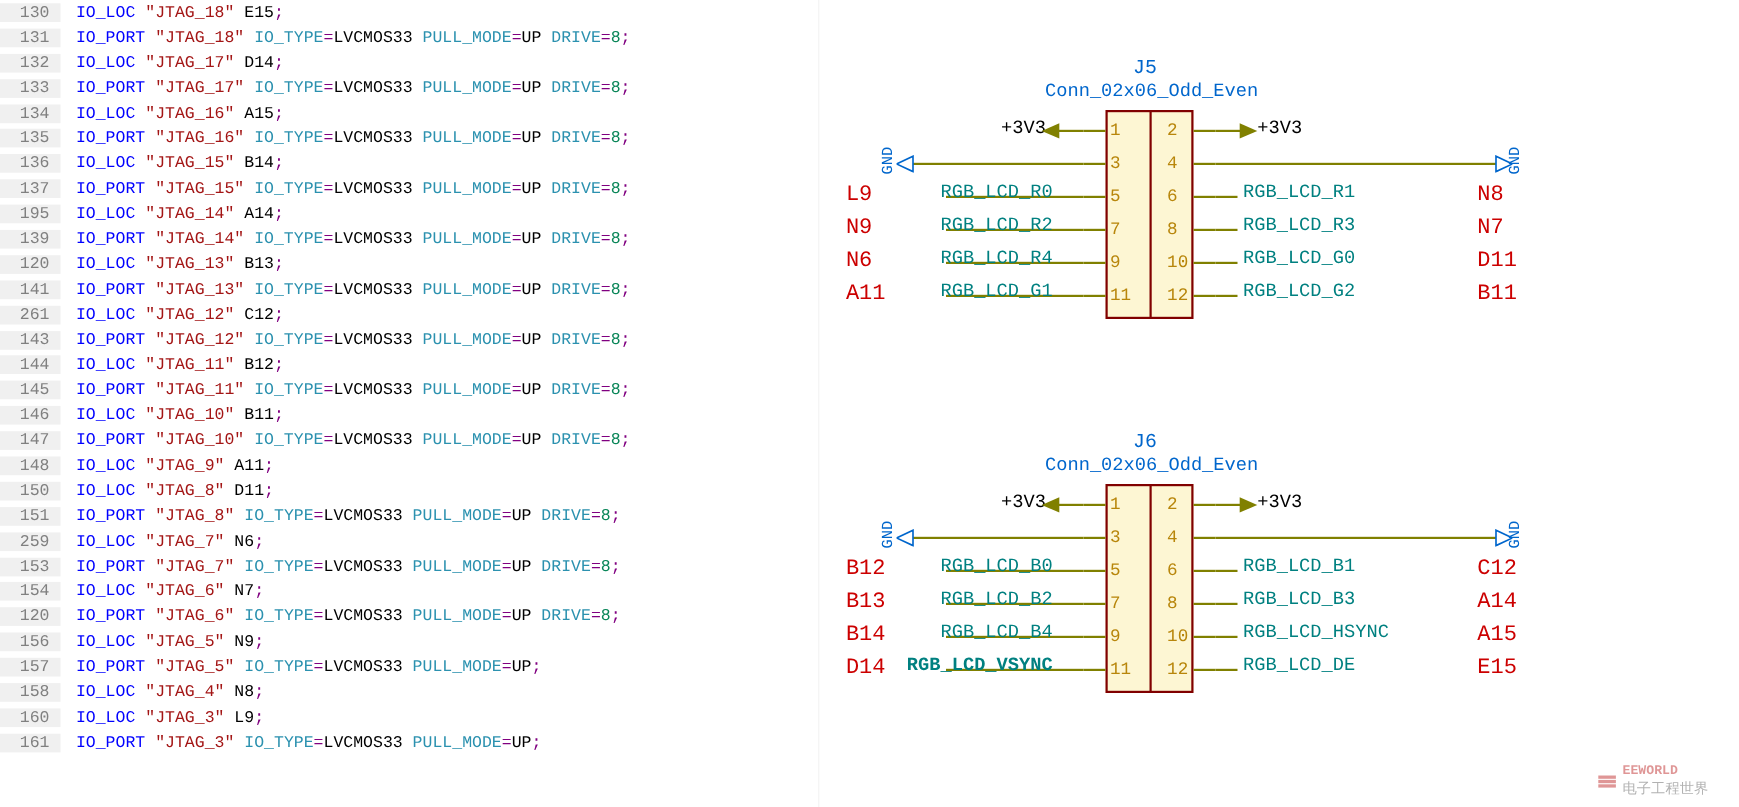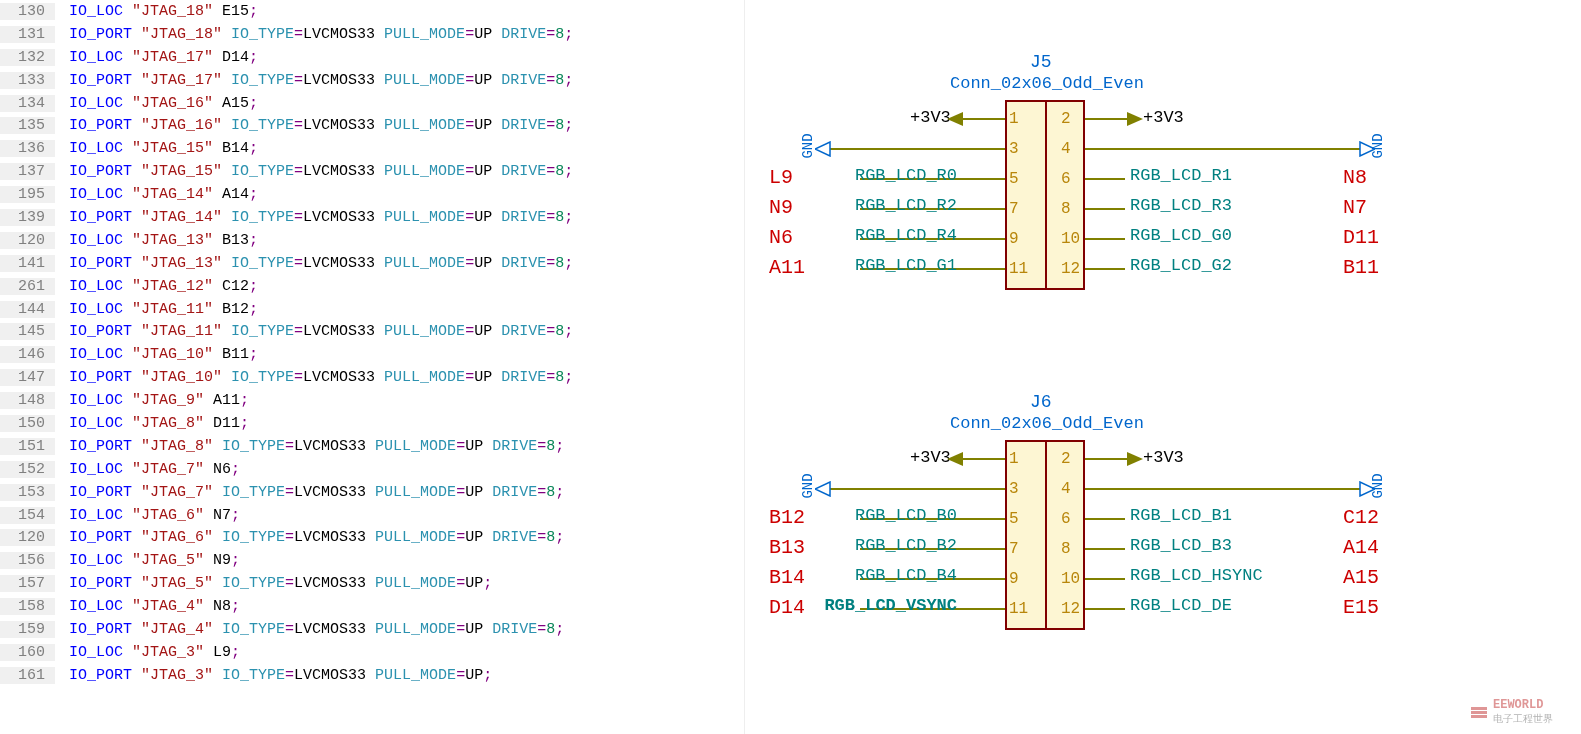--- a/index.html
+++ b/index.html
@@ -83,20 +83,24 @@
       </div>
       <div class="code-line">
         <div class="ln">141</div>
         <div class="code"><span class="kw">IO_PORT</span> <span class="str">"JTAG_13"</span> <span class="attr">IO_TYPE</span><span class="op">=</span>LVCMOS33 <span class="attr">PULL_MODE</span><span class="op">=</span>UP <span class="attr">DRIVE</span><span class="op">=</span><span class="val">8</span><span class="op">;</span></div>
       </div>
       <div class="code-line">
         <div class="ln">261</div>
         <div class="code"><span class="kw">IO_LOC</span> <span class="str">"JTAG_12"</span> C12<span class="op">;</span></div>
       </div>
       <div class="code-line">
+        <div class="ln">143</div>
+        <div class="code"><span class="kw">IO_PORT</span> <span class="str">"JTAG_12"</span> <span class="attr">IO_TYPE</span><span class="op">=</span>LVCMOS33 <span class="attr">PULL_MODE</span><span class="op">=</span>UP <span class="attr">DRIVE</span><span class="op">=</span><span class="val">8</span><span class="op">;</span></div>
+      </div>
+      <div class="code-line">
         <div class="ln">144</div>
         <div class="code"><span class="kw">IO_LOC</span> <span class="str">"JTAG_11"</span> B12<span class="op">;</span></div>
       </div>
       <div class="code-line">
         <div class="ln">145</div>
         <div class="code"><span class="kw">IO_PORT</span> <span class="str">"JTAG_11"</span> <span class="attr">IO_TYPE</span><span class="op">=</span>LVCMOS33 <span class="attr">PULL_MODE</span><span class="op">=</span>UP <span class="attr">DRIVE</span><span class="op">=</span><span class="val">8</span><span class="op">;</span></div>
       </div>
       <div class="code-line">
         <div class="ln">146</div>
         <div class="code"><span class="kw">IO_LOC</span> <span class="str">"JTAG_10"</span> B11<span class="op">;</span></div>
@@ -111,21 +115,21 @@
       </div>
       <div class="code-line">
         <div class="ln">150</div>
         <div class="code"><span class="kw">IO_LOC</span> <span class="str">"JTAG_8"</span> D11<span class="op">;</span></div>
       </div>
       <div class="code-line">
         <div class="ln">151</div>
         <div class="code"><span class="kw">IO_PORT</span> <span class="str">"JTAG_8"</span> <span class="attr">IO_TYPE</span><span class="op">=</span>LVCMOS33 <span class="attr">PULL_MODE</span><span class="op">=</span>UP <span class="attr">DRIVE</span><span class="op">=</span><span class="val">8</span><span class="op">;</span></div>
       </div>
       <div class="code-line">
-        <div class="ln">152</div>
+        <div class="ln">259</div>
         <div class="code"><span class="kw">IO_LOC</span> <span class="str">"JTAG_7"</span> N6<span class="op">;</span></div>
       </div>
       <div class="code-line">
         <div class="ln">153</div>
         <div class="code"><span class="kw">IO_PORT</span> <span class="str">"JTAG_7"</span> <span class="attr">IO_TYPE</span><span class="op">=</span>LVCMOS33 <span class="attr">PULL_MODE</span><span class="op">=</span>UP <span class="attr">DRIVE</span><span class="op">=</span><span class="val">8</span><span class="op">;</span></div>
       </div>
       <div class="code-line">
         <div class="ln">154</div>
         <div class="code"><span class="kw">IO_LOC</span> <span class="str">"JTAG_6"</span> N7<span class="op">;</span></div>
       </div>
@@ -137,44 +141,40 @@
         <div class="ln">156</div>
         <div class="code"><span class="kw">IO_LOC</span> <span class="str">"JTAG_5"</span> N9<span class="op">;</span></div>
       </div>
       <div class="code-line">
         <div class="ln">157</div>
         <div class="code"><span class="kw">IO_PORT</span> <span class="str">"JTAG_5"</span> <span class="attr">IO_TYPE</span><span class="op">=</span>LVCMOS33 <span class="attr">PULL_MODE</span><span class="op">=</span>UP<span class="op">;</span></div>
       </div>
       <div class="code-line">
         <div class="ln">158</div>
         <div class="code"><span class="kw">IO_LOC</span> <span class="str">"JTAG_4"</span> N8<span class="op">;</span></div>
-      </div>
-      <div class="code-line">
-        <div class="ln">159</div>
-        <div class="code"><span class="kw">IO_PORT</span> <span class="str">"JTAG_4"</span> <span class="attr">IO_TYPE</span><span class="op">=</span>LVCMOS33 <span class="attr">PULL_MODE</span><span class="op">=</span>UP <span class="attr">DRIVE</span><span class="op">=</span><span class="val">8</span><span class="op">;</span></div>
       </div>
       <div class="code-line">
         <div class="ln">160</div>
         <div class="code"><span class="kw">IO_LOC</span> <span class="str">"JTAG_3"</span> L9<span class="op">;</span></div>
       </div>
       <div class="code-line">
         <div class="ln">161</div>
         <div class="code"><span class="kw">IO_PORT</span> <span class="str">"JTAG_3"</span> <span class="attr">IO_TYPE</span><span class="op">=</span>LVCMOS33 <span class="attr">PULL_MODE</span><span class="op">=</span>UP<span class="op">;</span></div>
       </div>
     </div>
   <div class="sch-panel" id="sch-root">
     <div class="watermark">
       <div>
           <div class="bar"></div>
           <div class="bar"></div>
           <div class="bar"></div>
         </div>
       <div>
         <div style="font-weight:bold">EEWORLD</div>
-        <div style="font-size:10px;color:#666">电子工程世界</div>
+        <div style="font-size:13px;color:#666">电子工程世界</div>
       </div>
     </div>
   <div class="conn-body" style="left: 260px; top: 100px; width: 80px; height: 190px;"></div>
       <div class="vwire" style="background: rgb(128, 0, 0); left: 300px; top: 100px; height: 190px;"></div>
       <div class="ref" style="left: 285px; top: 52px;">J5</div>
       <div class="conntype" style="left: 205px; top: 74px;">Conn_02x06_Odd_Even</div>
       <div class="wire" style="left: 240px; width: 20px; top: 118px;"></div>
       <div class="wire" style="left: 340px; width: 20px; top: 118px;"></div>
       <div class="pinn" style="left: 264px; top: 110px;">1</div>
       <div class="pinn" style="left: 316px; top: 110px;">2</div>

